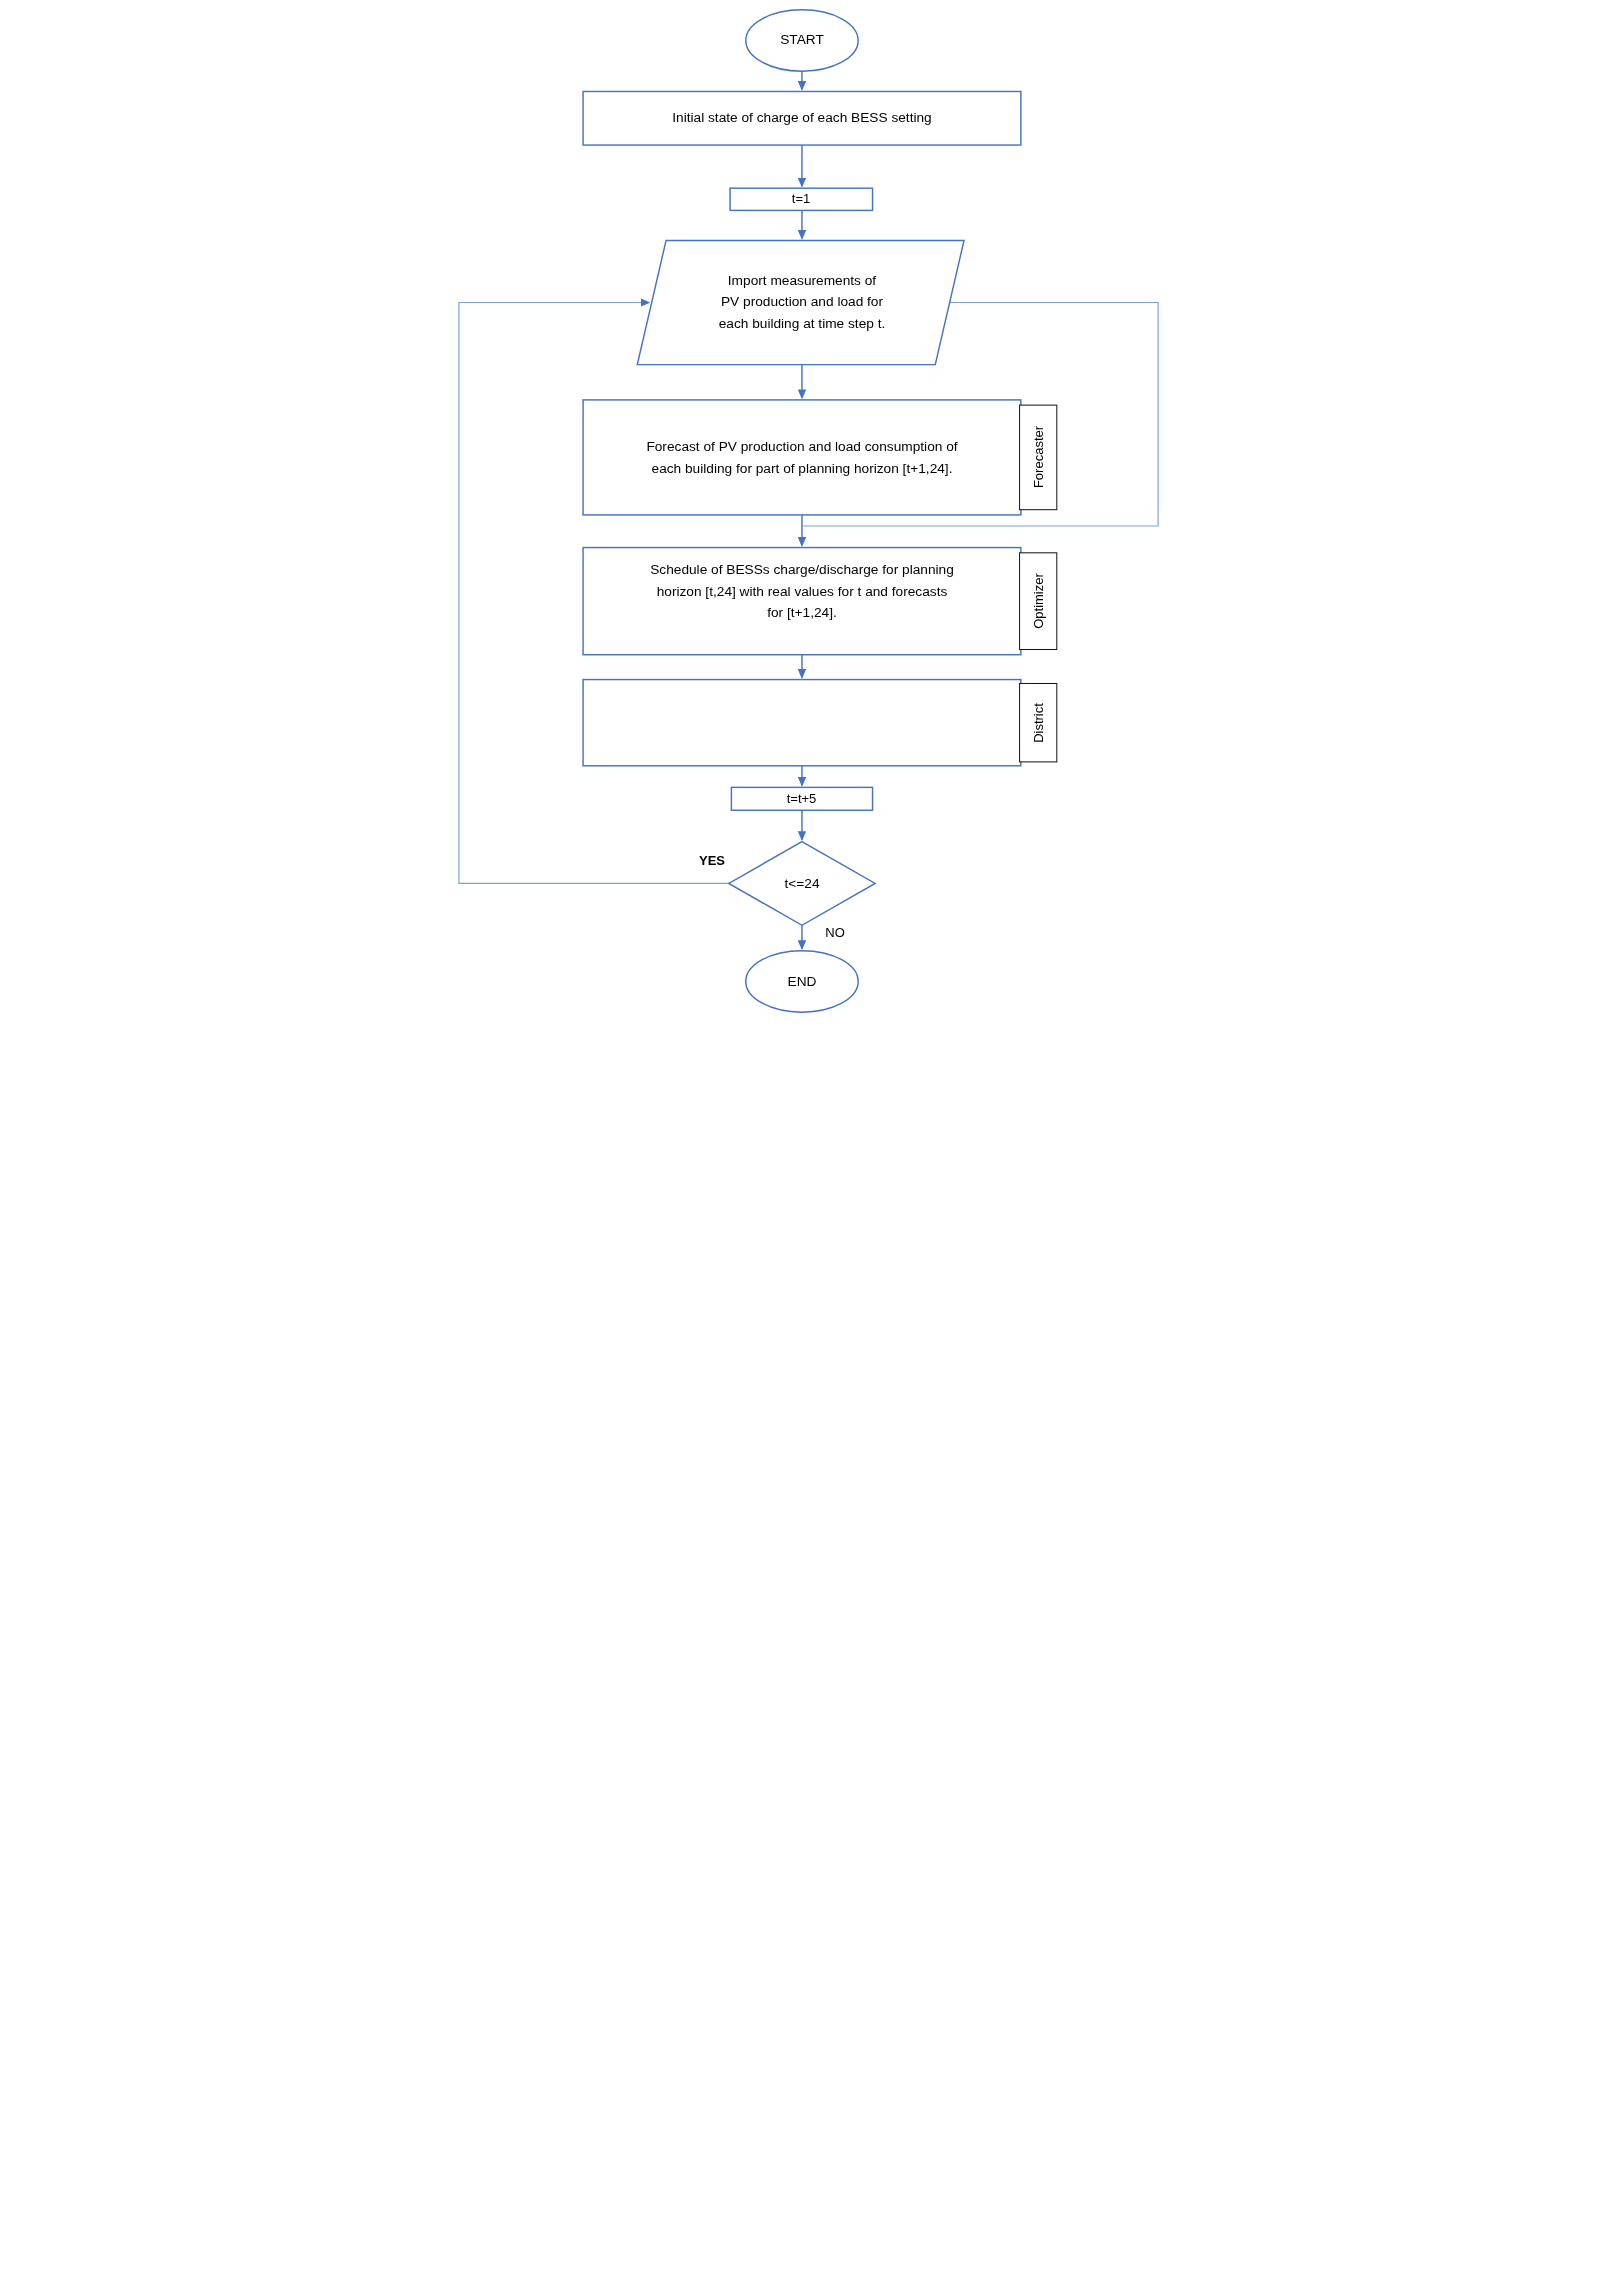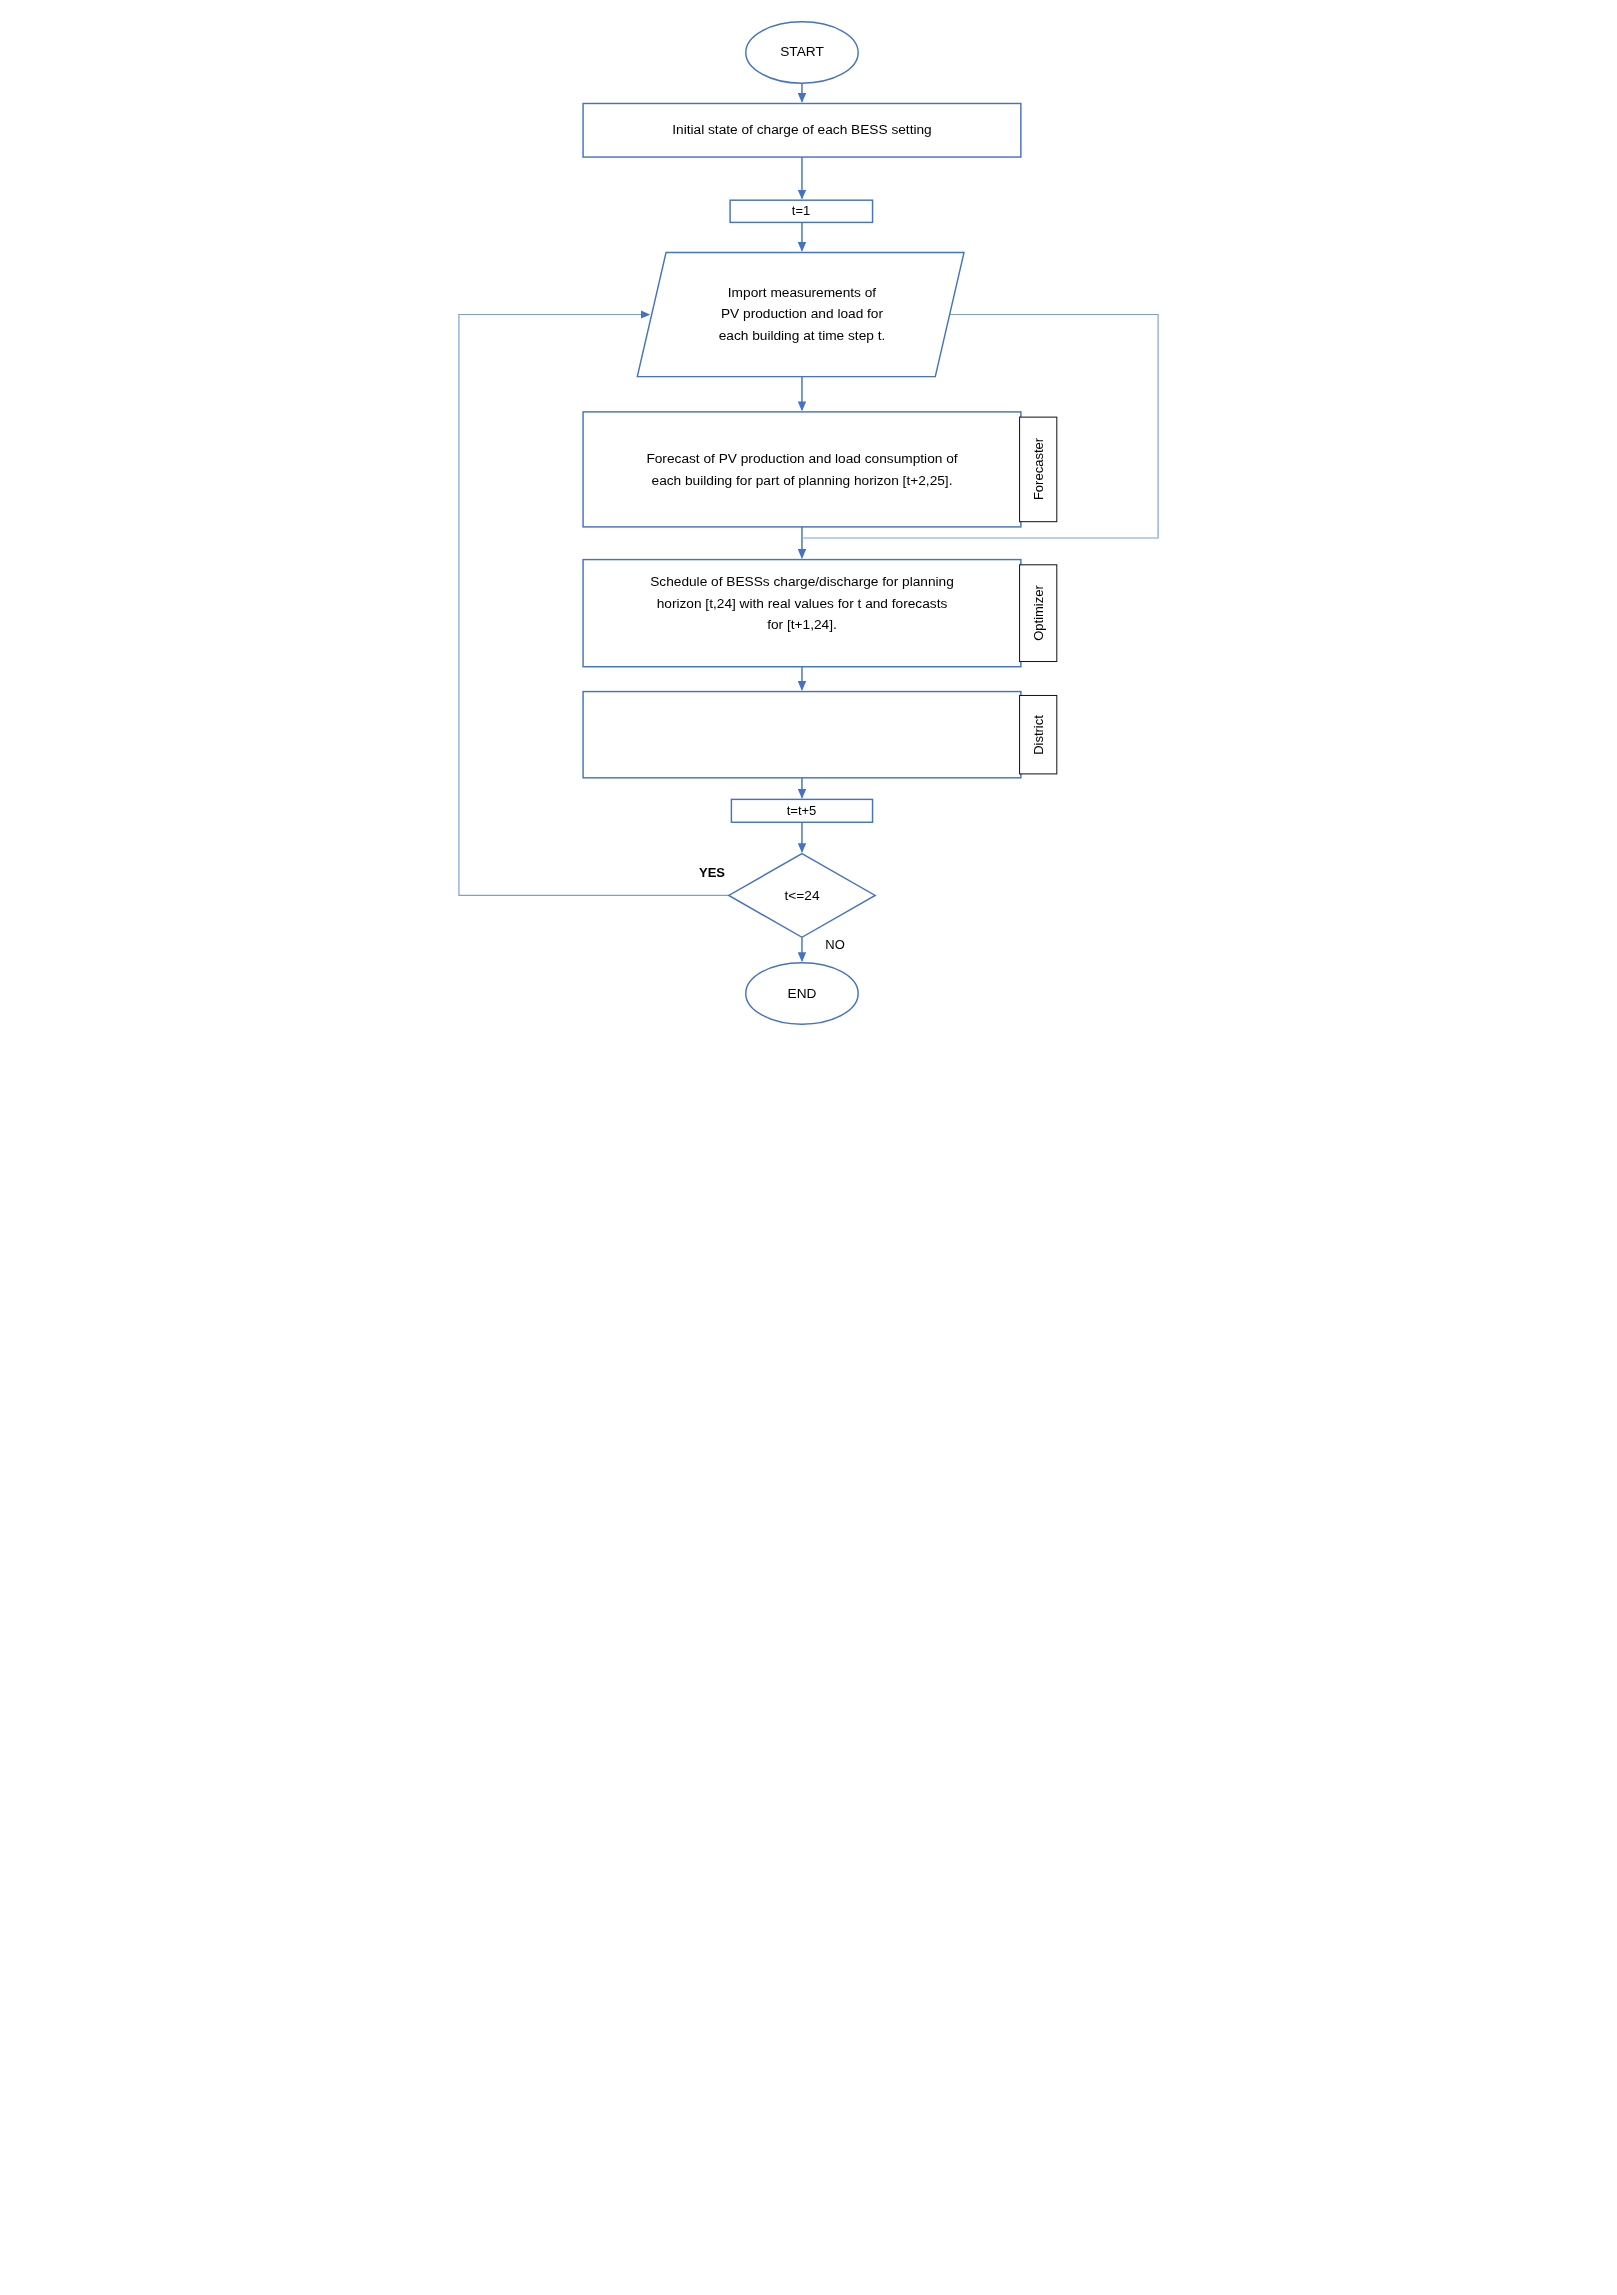--- a/index.html
+++ b/index.html
@@ -6,21 +6,21 @@
     --shape-stroke:#4472C4;
     --loop-stroke:#7E9FD6;
     --label-stroke:#1a1a1a;
     --text-color:#000000;
   }
   html,body{margin:0;padding:0;background:#ffffff;}
   .canvas{
     position:relative;
     width:719px;
     height:1020px;
-    margin:12px auto;
+    margin:0 auto;
     font-family:"Liberation Sans", sans-serif;
     color:var(--text-color);
     background:#ffffff;
   }
   .canvas svg{position:absolute;left:0;top:0;}
   .shape{fill:#ffffff;stroke:var(--shape-stroke);stroke-width:2.2;}
   .flow{fill:none;stroke:var(--shape-stroke);stroke-width:2.2;}
   .loop{fill:none;stroke:var(--loop-stroke);stroke-width:1.8;}
   .sidebox{fill:#ffffff;stroke:var(--label-stroke);stroke-width:1.6;}
   .label{
@@ -89,21 +89,21 @@
 
   <div class="label" style="left:134px;top:91px;width:438px;height:54px;">Initial state of charge of each BESS setting</div>
 
   <div class="label small" style="left:281px;top:188px;width:142px;height:22px;text-align:right;">t=1</div>
 
   <div class="label" style="left:229px;top:240px;width:248px;height:124px;line-height:1.55;">Import measurements of
 PV production and load for
 each building at time step t.</div>
 
   <div class="label" style="left:144px;top:400px;width:418px;height:115px;">Forecast of PV production and load consumption of
-each building for part of planning horizon [t+2,25].</div>
+each building for part of planning horizon [t+1,24].</div>
 
   <div class="label" style="left:144px;top:548px;width:418px;height:87px;">Schedule of BESSs charge/discharge for planning
 horizon [t,24] with real values for t and forecasts
 for [t+1,24].</div>
 
 
   <div class="label small" style="left:282px;top:787px;width:141px;height:23px;">t=t+5</div>
 
   <div class="label" style="left:281px;top:842px;width:144px;height:84px;">t&lt;=24</div>
 

